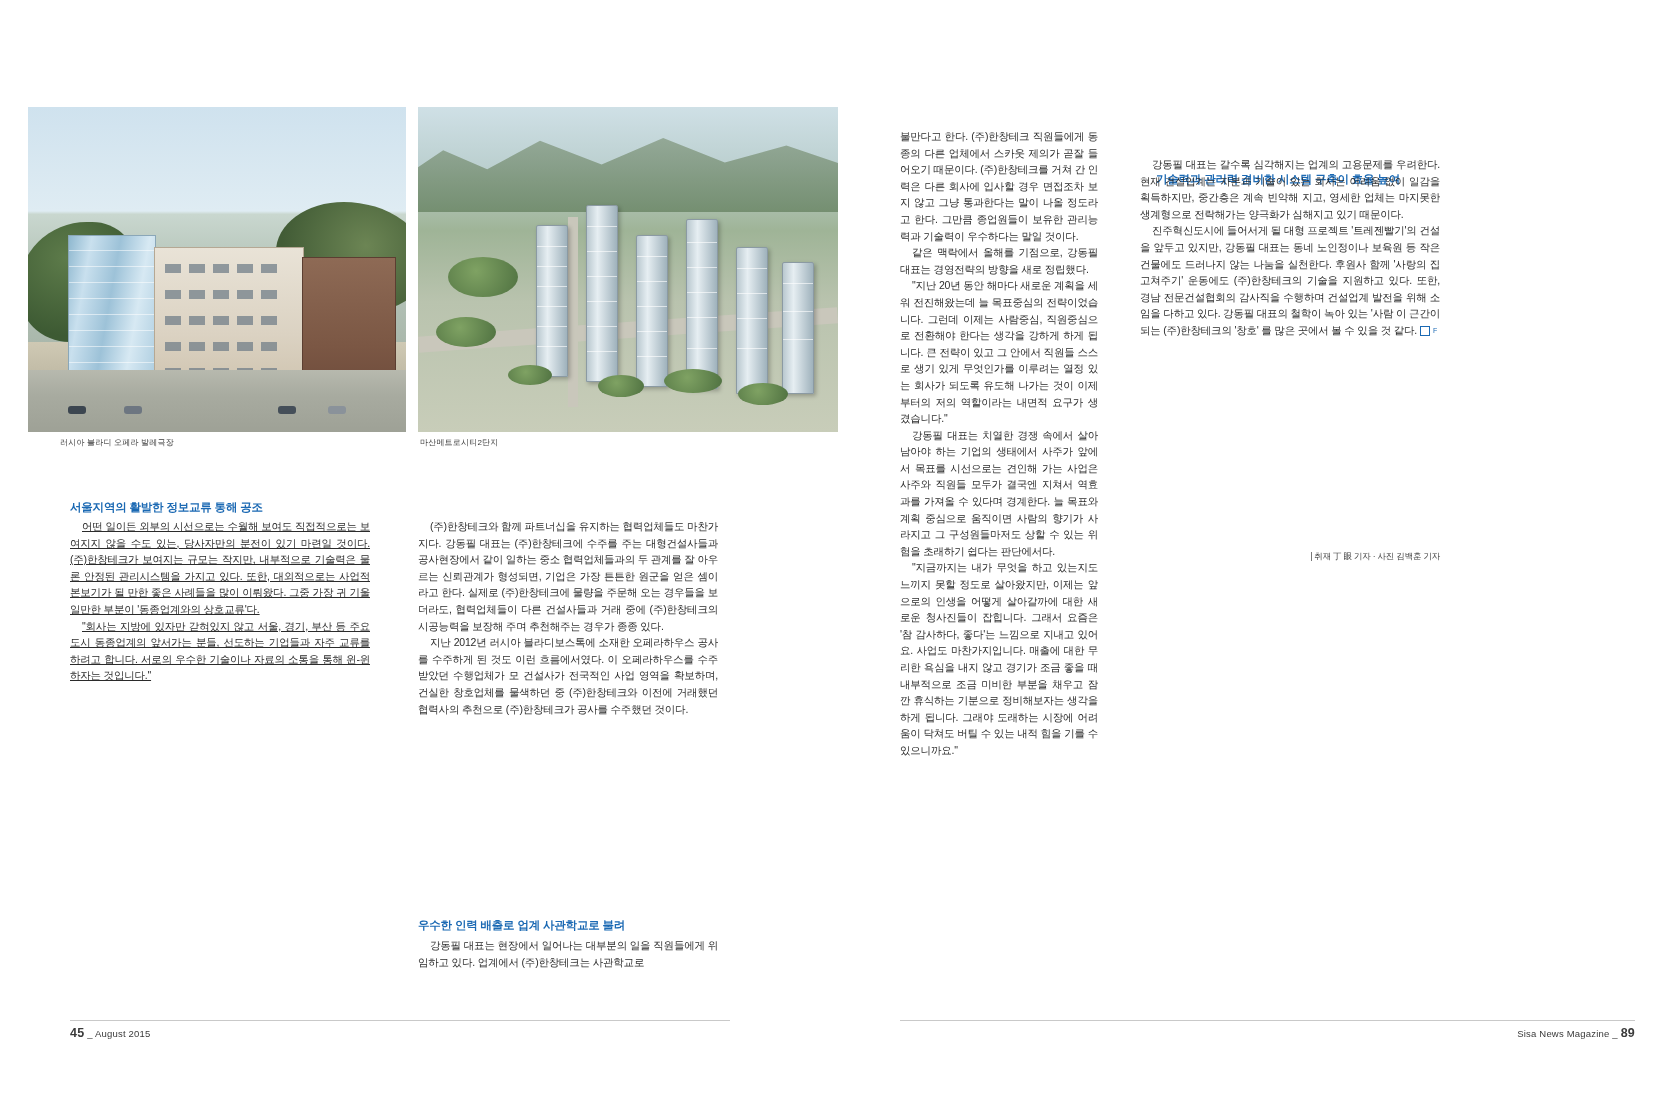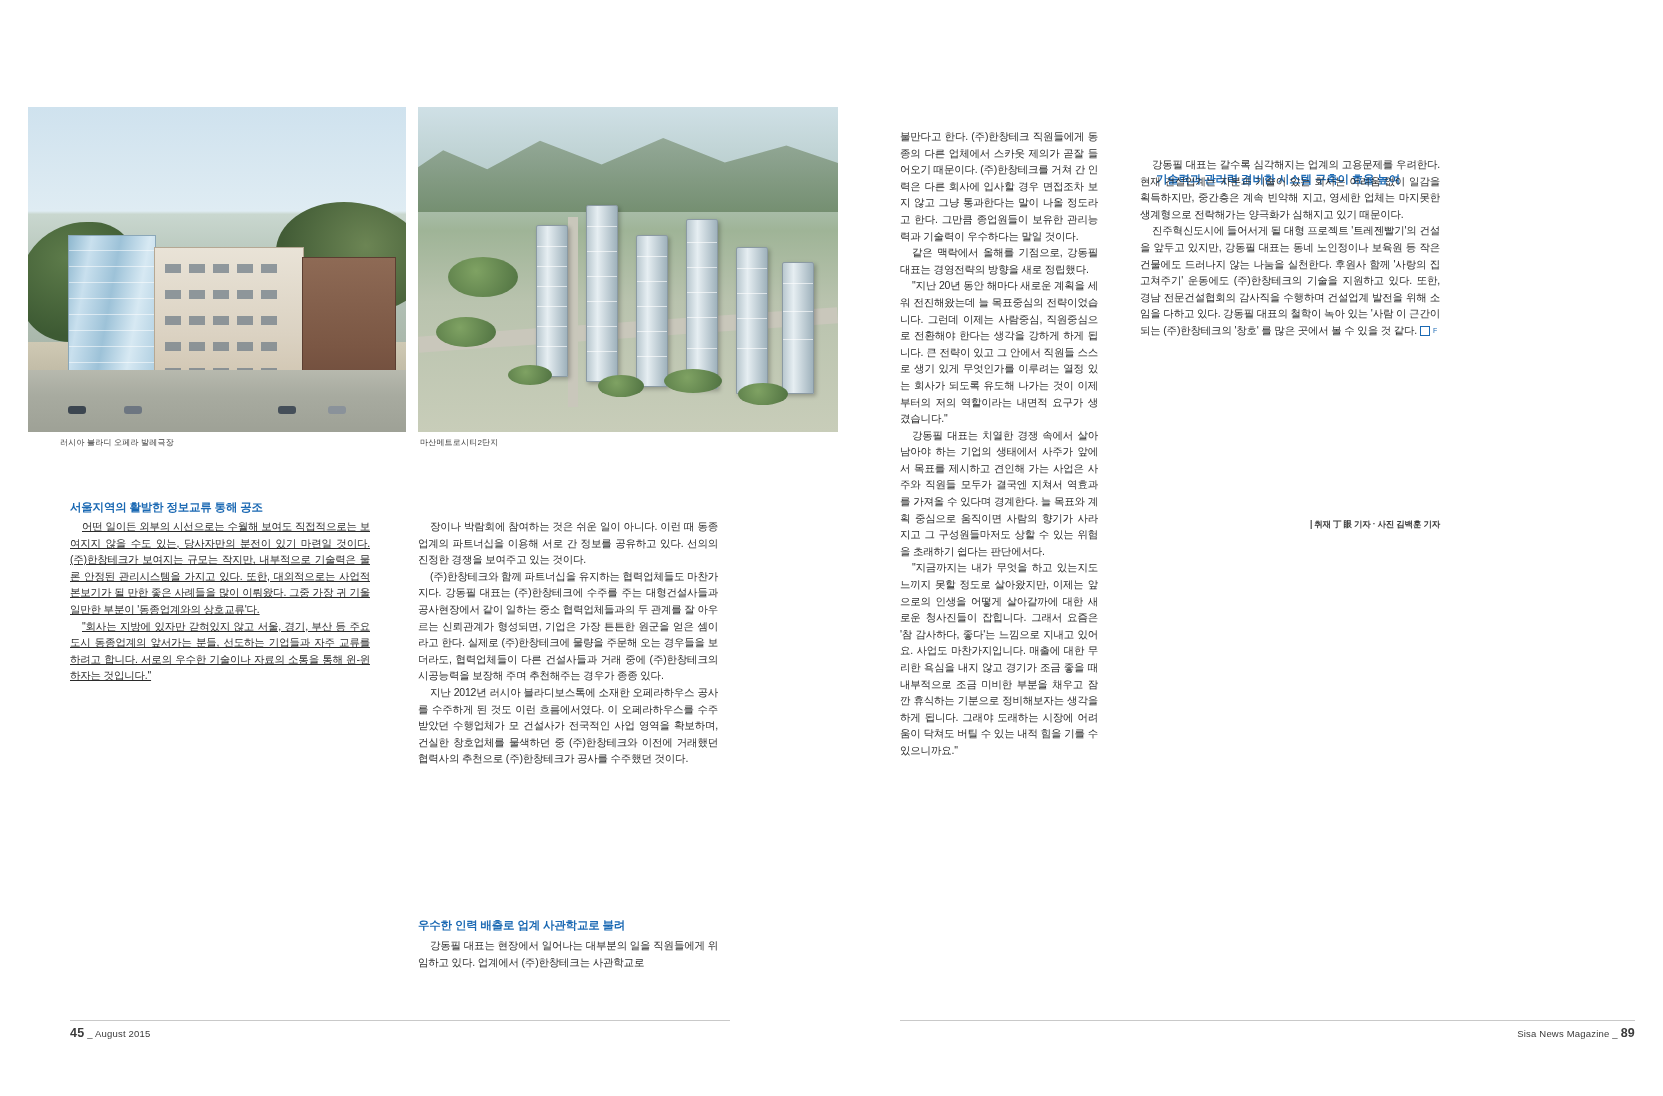--- a/index.html
+++ b/index.html
@@ -296,21 +296,20 @@
     <div class="caption" style="left:420px; top:437px;">마산메트로시티2단지</div>
 
     <div class="sec-head" style="left:70px; top:500px;">서울지역의 활발한 정보교류 통해 공조</div>
 
     <div class="col" style="left:70px; top:518px; width:300px;text-decoration:underline;">
       <p>어떤 일이든 외부의 시선으로는 수월해 보여도 직접적으로는 보여지지 않을 수도 있는, 당사자만의 분전이 있기 마련일 것이다. (주)한창테크가 보여지는 규모는 작지만, 내부적으로 기술력은 물론 안정된 관리시스템을 가지고 있다. 또한, 대외적으로는 사업적 본보기가 될 만한 좋은 사례들을 많이 이뤄왔다. 그중 가장 귀 기울일만한 부분이 '동종업계와의 상호교류'다.</p>
       <p>"회사는 지방에 있자만 갇혀있지 않고 서울, 경기, 부산 등 주요 도시 동종업계의 앞서가는 분들, 선도하는 기업들과 자주 교류를 하려고 합니다. 서로의 우수한 기술이나 자료의 소통을 통해 윈-윈하자는 것입니다."</p>
     </div>
 
     <div class="col" style="left:418px; top:518px; width:300px;">
-      <p>장이나 박람회에 참여하는 것은 쉬운 일이 아니다. 이런 때 동종업계의 파트너십을 이용해 서로 간 정보를 공유하고 있다. 선의의 진정한 경쟁을 보여주고 있는 것이다.</p>
       <p>(주)한창테크와 함께 파트너십을 유지하는 협력업체들도 마찬가지다. 강동필 대표는 (주)한창테크에 수주를 주는 대형건설사들과 공사현장에서 같이 일하는 중소 협력업체들과의 두 관계를 잘 아우르는 신뢰관계가 형성되면, 기업은 가장 튼튼한 원군을 얻은 셈이라고 한다. 실제로 (주)한창테크에 물량을 주문해 오는 경우들을 보더라도, 협력업체들이 다른 건설사들과 거래 중에 (주)한창테크의 시공능력을 보장해 주며 추천해주는 경우가 종종 있다.</p>
       <p>지난 2012년 러시아 블라디보스톡에 소재한 오페라하우스 공사를 수주하게 된 것도 이런 흐름에서였다. 이 오페라하우스를 수주 받았던 수행업체가 모 건설사가 전국적인 사업 영역을 확보하며, 건실한 창호업체를 물색하던 중 (주)한창테크와 이전에 거래했던 협력사의 추천으로 (주)한창테크가 공사를 수주했던 것이다.</p>
     </div>
 
     <div class="sec-head" style="left:418px; top:918px;">우수한 인력 배출로 업계 사관학교로 불려</div>
     <div class="col" style="left:418px; top:937px; width:300px;">
       <p>강동필 대표는 현장에서 일어나는 대부분의 일을 직원들에게 위임하고 있다. 업계에서 (주)한창테크는 사관학교로</p>
     </div>
 
     <div class="rule" style="left:70px; top:1020px; width:660px;"></div>
@@ -319,32 +318,32 @@
       <span>_ August 2015</span>
     </div>
   </div>
 
   <div class="page page-right">
 
     <div class="col" style="left:28px; top:128px; width:198px;">
       <p class="noind">불만다고 한다. (주)한창테크 직원들에게 동종의 다른 업체에서 스카웃 제의가 곧잘 들어오기 때문이다. (주)한창테크를 거쳐 간 인력은 다른 회사에 입사할 경우 면접조차 보지 않고 그냥 통과한다는 말이 나올 정도라고 한다. 그만큼 종업원들이 보유한 관리능력과 기술력이 우수하다는 말일 것이다.</p>
       <p>같은 맥락에서 올해를 기점으로, 강동필 대표는 경영전략의 방향을 새로 정립했다.</p>
       <p>"지난 20년 동안 해마다 새로운 계획을 세워 전진해왔는데 늘 목표중심의 전략이었습니다. 그런데 이제는 사람중심, 직원중심으로 전환해야 한다는 생각을 강하게 하게 됩니다. 큰 전략이 있고 그 안에서 직원들 스스로 생기 있게 무엇인가를 이루려는 열정 있는 회사가 되도록 유도해 나가는 것이 이제부터의 저의 역할이라는 내면적 요구가 생겼습니다."</p>
-      <p>강동필 대표는 치열한 경쟁 속에서 살아남아야 하는 기업의 생태에서 사주가 앞에서 목표를 제시하고 견인해 가는 사업은 사주와 직원들 모두가 결국엔 지쳐서 역효과를 가져올 수 있다며 경계한다. 늘 목표와 계획 중심으로 움직이면 사람의 향기가 사라지고 그 구성원들마저도 상할 수 있는 위험을 초래하기 쉽다는 판단에서다.</p>
+      <p>강동필 대표는 치열한 경쟁 속에서 살아남아야 하는 기업의 생태에서 사주가 앞에서 목표를 시선으로는 견인해 가는 사업은 사주와 직원들 모두가 결국엔 지쳐서 역효과를 가져올 수 있다며 경계한다. 늘 목표와 계획 중심으로 움직이면 사람의 향기가 사라지고 그 구성원들마저도 상할 수 있는 위험을 초래하기 쉽다는 판단에서다.</p>
       <p>"지금까지는 내가 무엇을 하고 있는지도 느끼지 못할 정도로 살아왔지만, 이제는 앞으로의 인생을 어떻게 살아갈까에 대한 새로운 청사진들이 잡힙니다. 그래서 요즘은 '참 감사하다, 좋다'는 느낌으로 지내고 있어요. 사업도 마찬가지입니다. 매출에 대한 무리한 욕심을 내지 않고 경기가 조금 좋을 때 내부적으로 조금 미비한 부분을 채우고 잠깐 휴식하는 기분으로 정비해보자는 생각을 하게 됩니다. 그래야 도래하는 시장에 어려움이 닥쳐도 버틸 수 있는 내적 힘을 기를 수 있으니까요."</p>
     </div>
 
     <div class="sec-head" style="left:284px; top:128px;margin-top:44px;">기술력과 관리력 겸비한 시스템 구축이 효율 높여</div>
 
     <div class="col" style="left:268px; top:156px; width:300px;">
       <p>강동필 대표는 갈수록 심각해지는 업계의 고용문제를 우려한다. 현재 건설업계는 자본과 기술이 있는 회사는 어려움 없이 일감을 획득하지만, 중간층은 계속 빈약해 지고, 영세한 업체는 마지못한 생계형으로 전락해가는 양극화가 심해지고 있기 때문이다.</p>
       <p><span>진주혁신도시에 들어서게 될 대형 프로젝트 '트레젠빨기'의 건설을 앞두고 있지만, 강동필 대표는 동네 노인정이나 보육원 등 작은 건물에도 드러나지 않는 나눔을 실천한다. 후원사 함께 '사랑의 집 고쳐주기' 운동에도 (주)한창테크의 기술을 지원하고 있다. 또한, 경남 전문건설협회의 감사직을 수행하며 건설업계 발전을 위해 소임을 다하고 있다. 강동필 대표의 철학이 녹아 있는 '사람 이 근간이 되는 (주)한창테크의 '창호' 를 많은 곳에서 볼 수 있을 것 같다.</span><span class="endmark">F</span></p>
     </div>
 
-    <div class="byline" style="left:268px; top:519px; width:300px;font-weight:bold;">| 취재 丁 眼 기자 · 사진 김백훈 기자</div>
+    <div class="byline" style="left:268px; top:551px; width:300px;">| 취재 丁 眼 기자 · 사진 김백훈 기자</div>
 
     <div class="rule" style="left:28px; top:1020px; width:735px;"></div>
     <div class="folio" style="right:28px; top:1026px; text-align:right;">
       <span>Sisa News Magazine _</span>
       <b>89</b>
     </div>
   </div>
 </div>
 
 </body></html>

